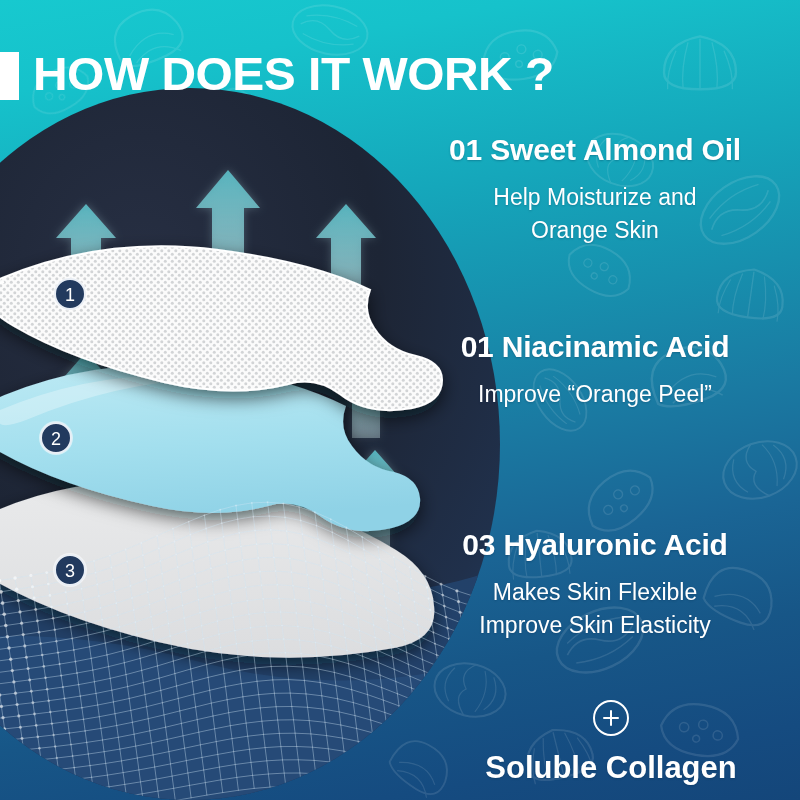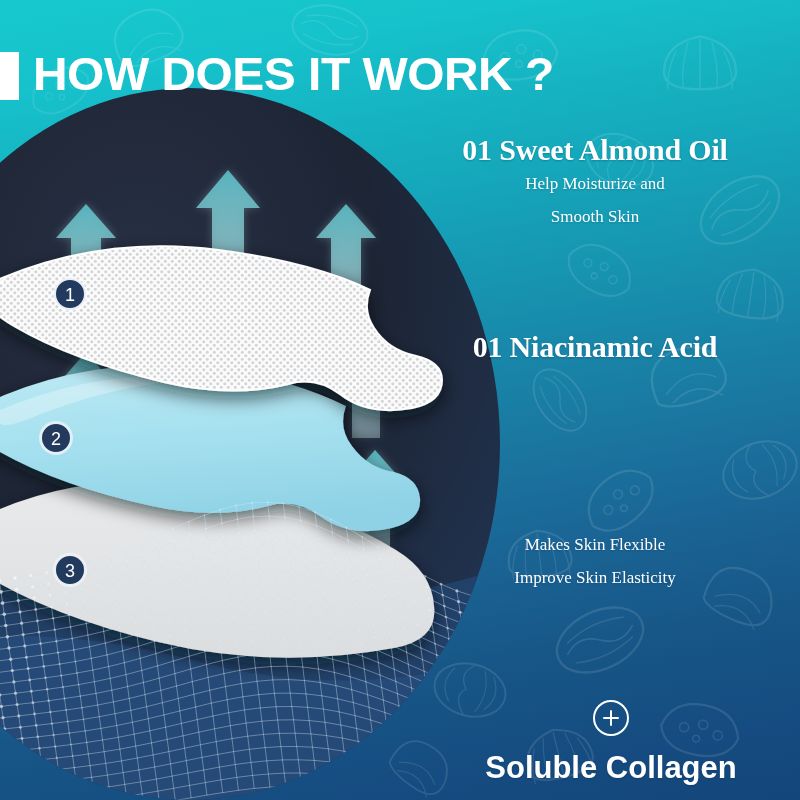--- a/index.html
+++ b/index.html
@@ -69,29 +69,30 @@
   }
 
   
   #copy {
     position: absolute;
     left: 390px; top: 88px;
     width: 410px; height: 712px;
     z-index: 30;
     color: #ffffff;
   }
-  .ing-block { position: absolute; left: 0; width: 410px; text-align: center; font-family: Liberation Serif, serif; }
+  .ing-block { position: absolute; left: 0; width: 410px; text-align: center; }
   .ing-title {
     font-size: 30px; font-weight: bold; line-height: 34px;
     letter-spacing: -.2px;
     text-shadow: 0 1px 2px rgba(0,40,70,.28);
     white-space: nowrap;
   }
   .ing-desc {
-    font-size: 17px; line-height: 33px; font-weight: normal;
+    font-size: 23px; line-height: 33px; font-weight: normal;
+    margin-top: 14px;
     text-shadow: 0 1px 2px rgba(0,40,70,.25);
   }
   .ing-desc div { white-space: nowrap; }
 
   #b1 { top: 45px; }
   #b2 { top: 242px; }
   #b3 { top: 440px; }
 
   #collagen-row {
     position: absolute;
@@ -1416,31 +1417,33 @@
     <div id="header-marker"></div>
     <div id="header-title">HOW DOES IT WORK ?</div>
   </div>
 
   <div id="copy">
 
     <div class="ing-block" id="b1">
       <div class="ing-title">01 Sweet Almond Oil</div>
       <div class="ing-desc">
         <div>Help Moisturize and</div>
-        <div>Smooth Skin</div>
+        <div>Orange Skin</div>
       </div>
     </div>
 
     <div class="ing-block" id="b2">
       <div class="ing-title">01 Niacinamic Acid</div>
       <div class="ing-desc">
+        <div>Improve “Orange Peel”</div>
       </div>
     </div>
 
     <div class="ing-block" id="b3">
+      <div class="ing-title">03 Hyaluronic Acid</div>
       <div class="ing-desc">
         <div>Makes Skin Flexible</div>
         <div>Improve Skin Elasticity</div>
       </div>
     </div>
 
     <div id="collagen-row">
       <div id="collagen-icon"></div>
       <div id="collagen-label">Soluble Collagen</div>
     </div>

